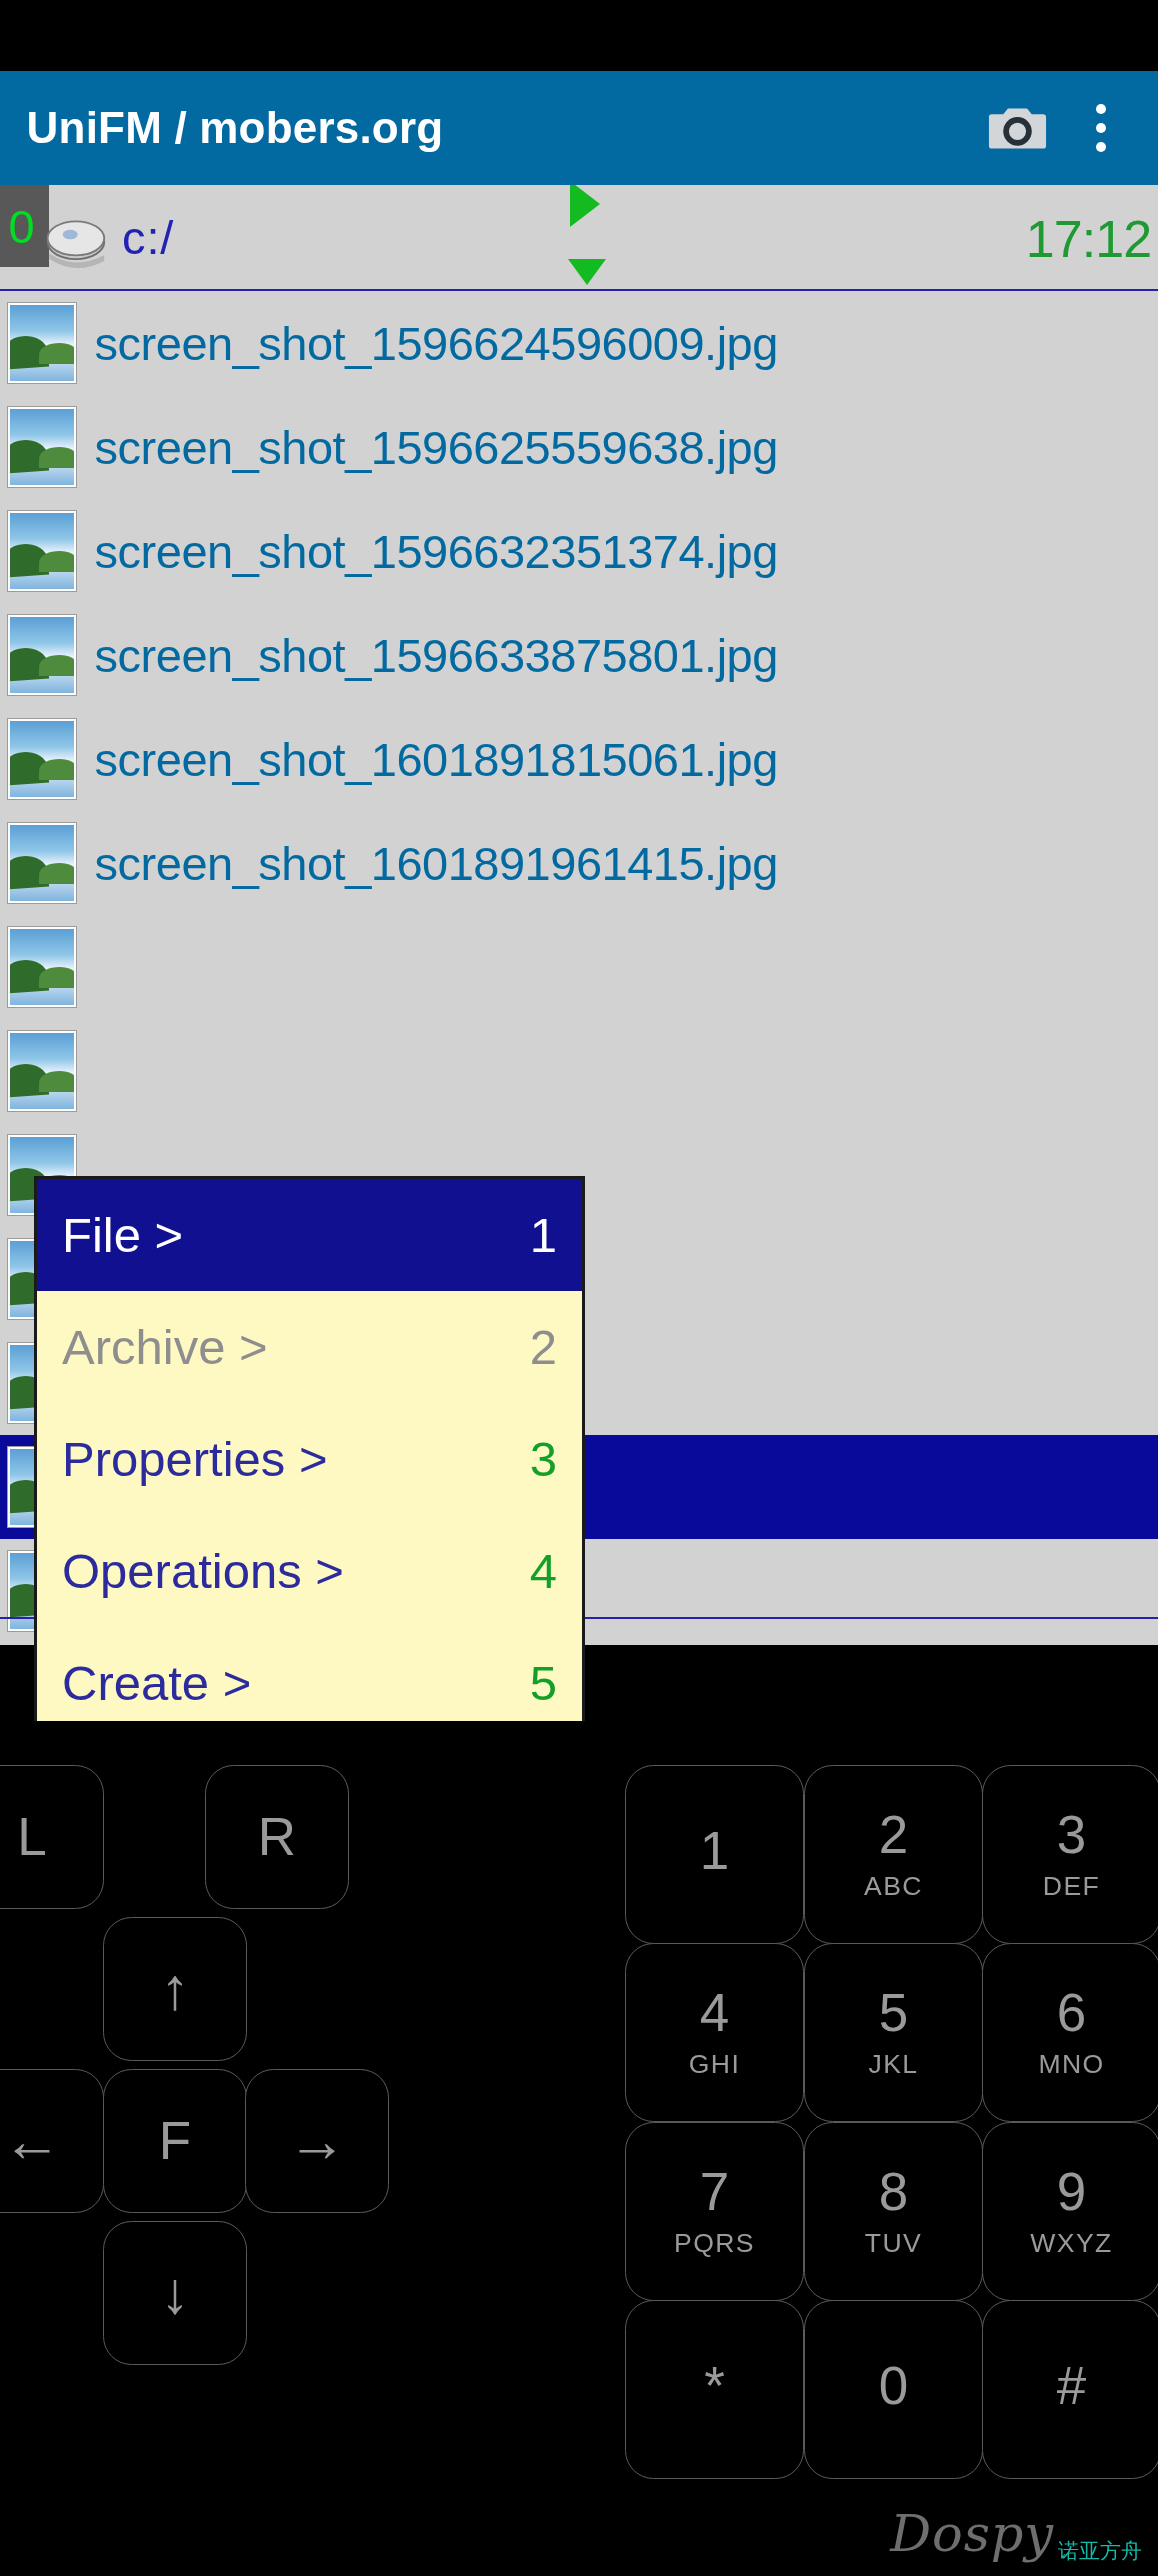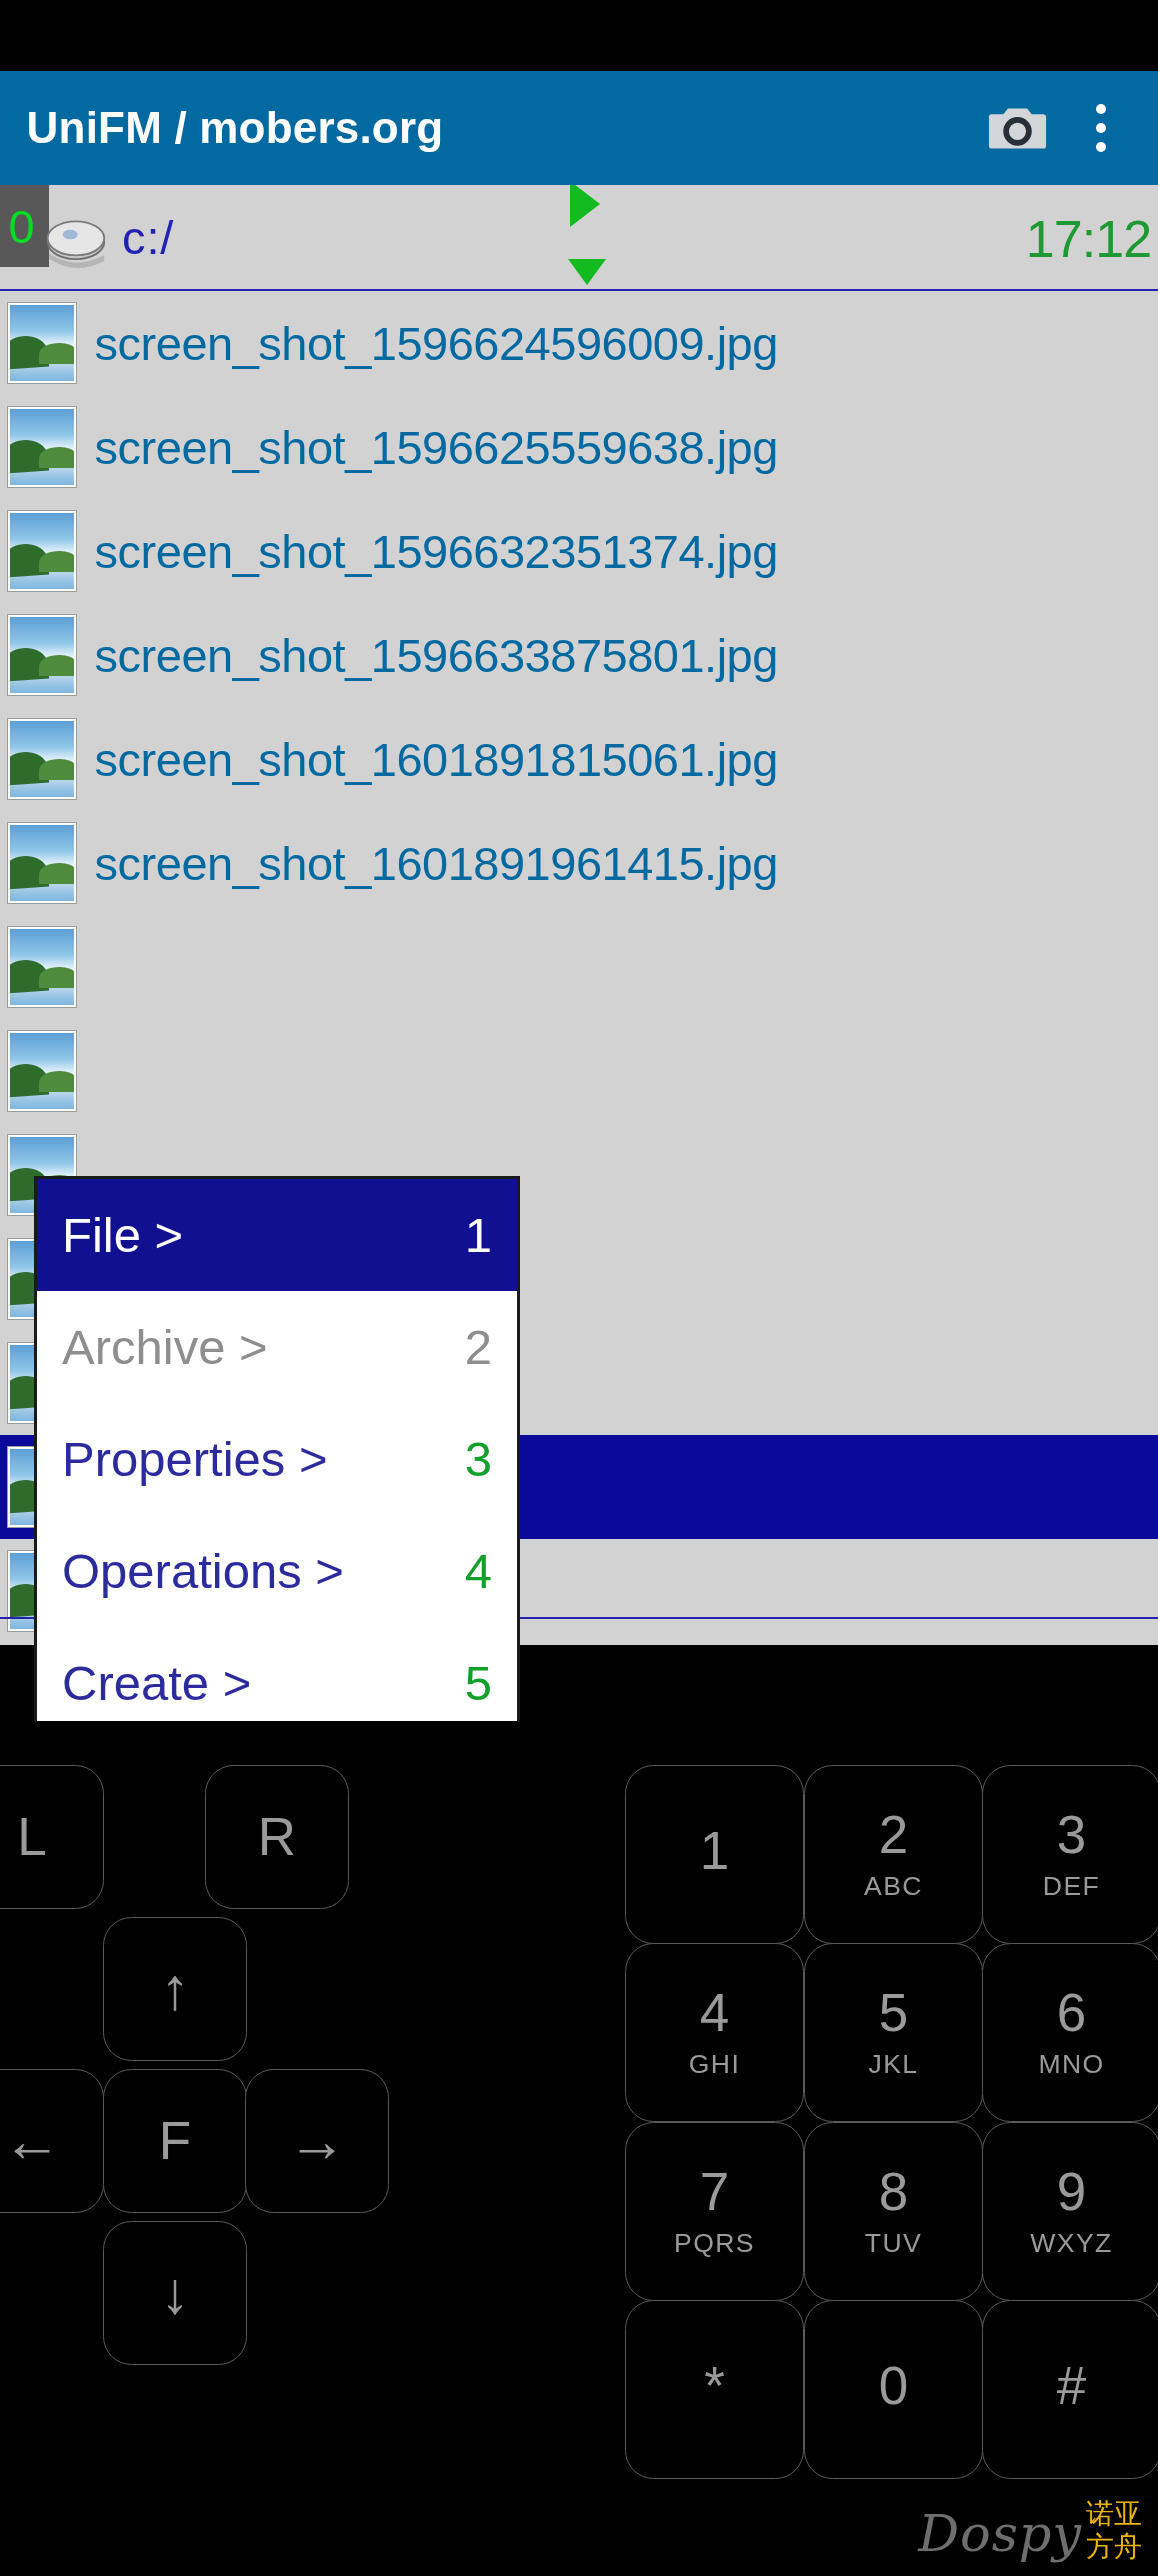--- a/index.html
+++ b/index.html
@@ -96,22 +96,22 @@
   }
   .file-name {
     color:#0369a1; font-size:47px; font-weight:400;
     white-space:nowrap; letter-spacing:-0.5px;
   }
 
   
   .popup {
     position:absolute;
     left:34px; top:991px;
-    width:486px;
-    background:#ffffff;
+    width:551px;
+    background:#fef9c3;
     border:3.8px solid #1a1a1a;
     z-index:40;
   }
   .popup-item {
     height:112px;
     display:flex; align-items:center;
     padding:0 25px;
     font-size:49px;
   }
   .popup-item .label { flex:1; color:#2b2b9e; white-space:nowrap; }
@@ -173,22 +173,22 @@
   .watermark {
     position:absolute; right:17px; bottom:13.3px;
     display:flex; align-items:flex-end; gap:4px;
     color:#6e6e6e;
   }
   .watermark .wm-main {
     font-family:"DejaVu Serif", serif;
     font-style:italic; font-size:51px; letter-spacing:0.9px;
   }
   .watermark .wm-cn {
-    display:flex; flex-direction:column;
-    font-size:28px; line-height:1.15; color:#eab308;
+    display:flex; flex-direction:row;
+    font-size:21px; line-height:1.15; color:#14b8a6;
   }
 </style>
 </head>
 <body>
 
 <div class="status-strip"></div>
 
 <div class="appbar">
   <div class="appbar-title">UniFM / mobers.org</div>
 

